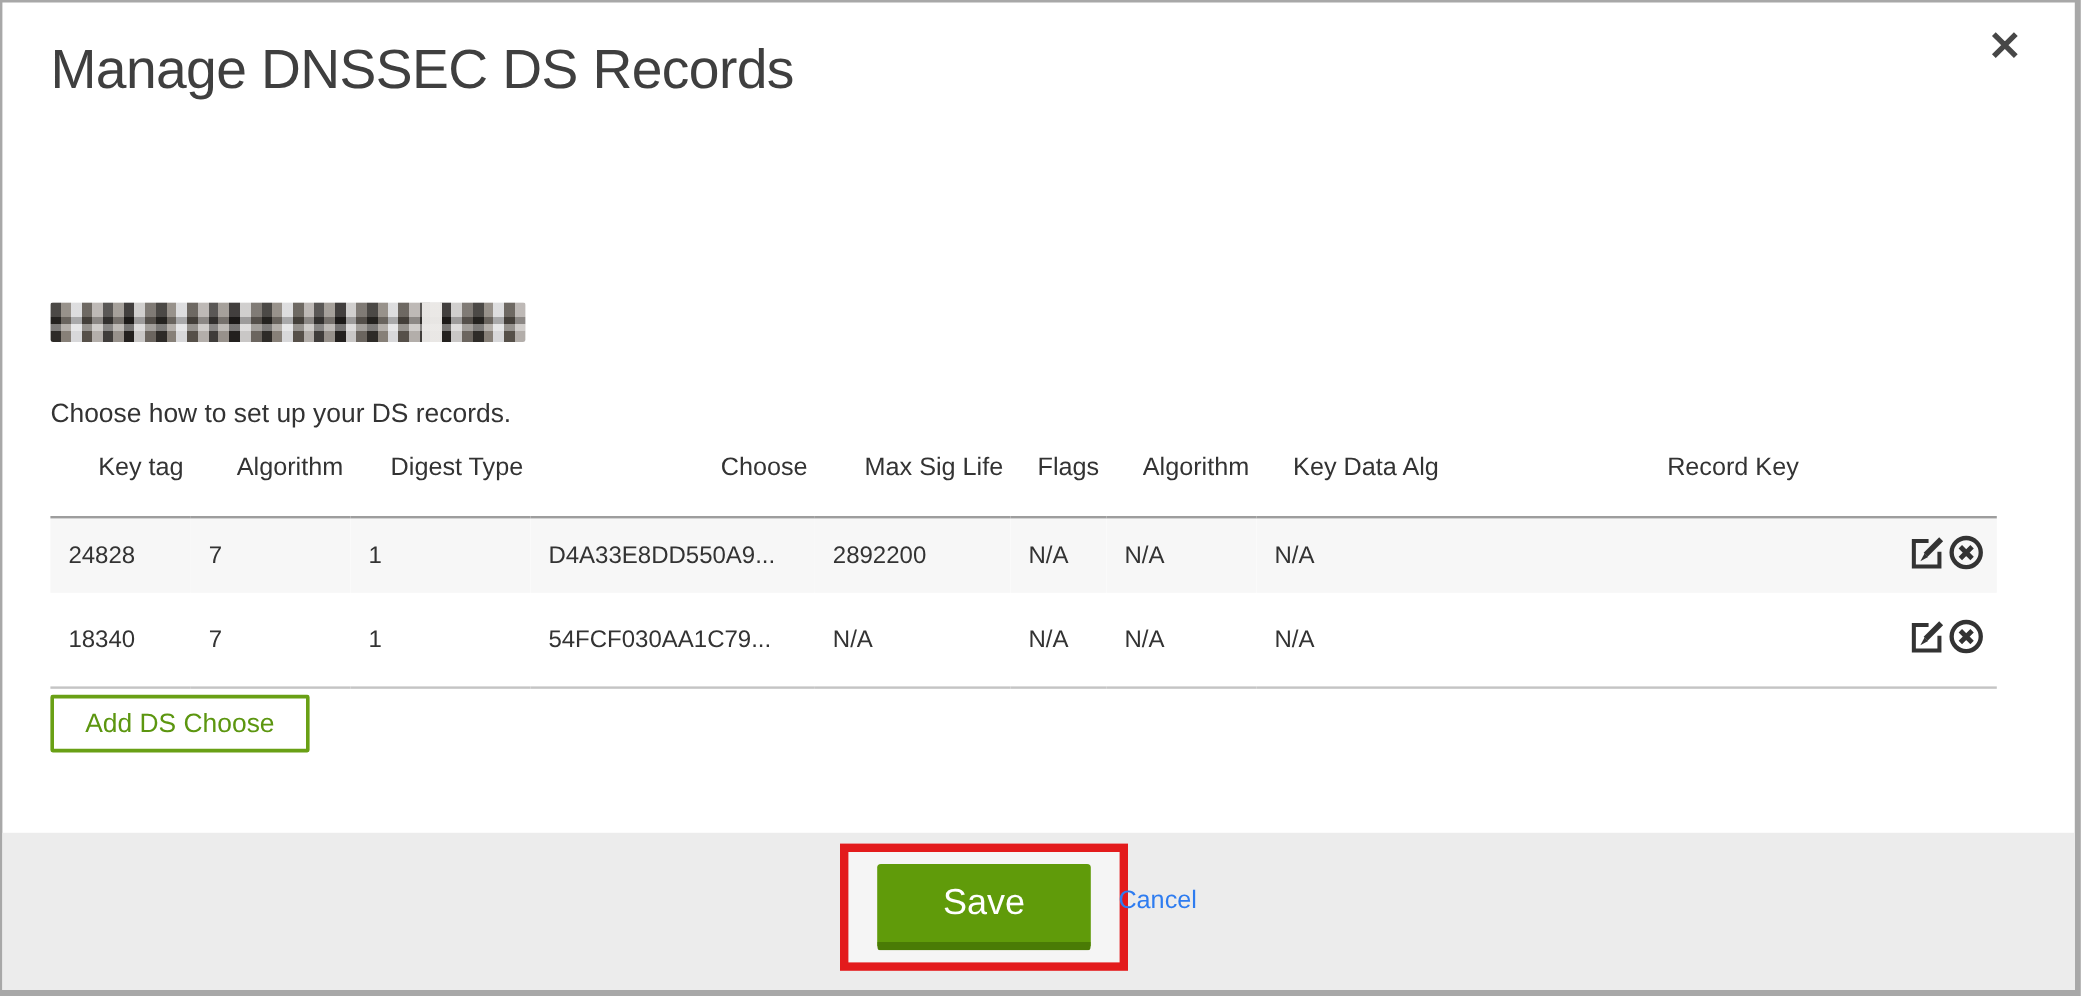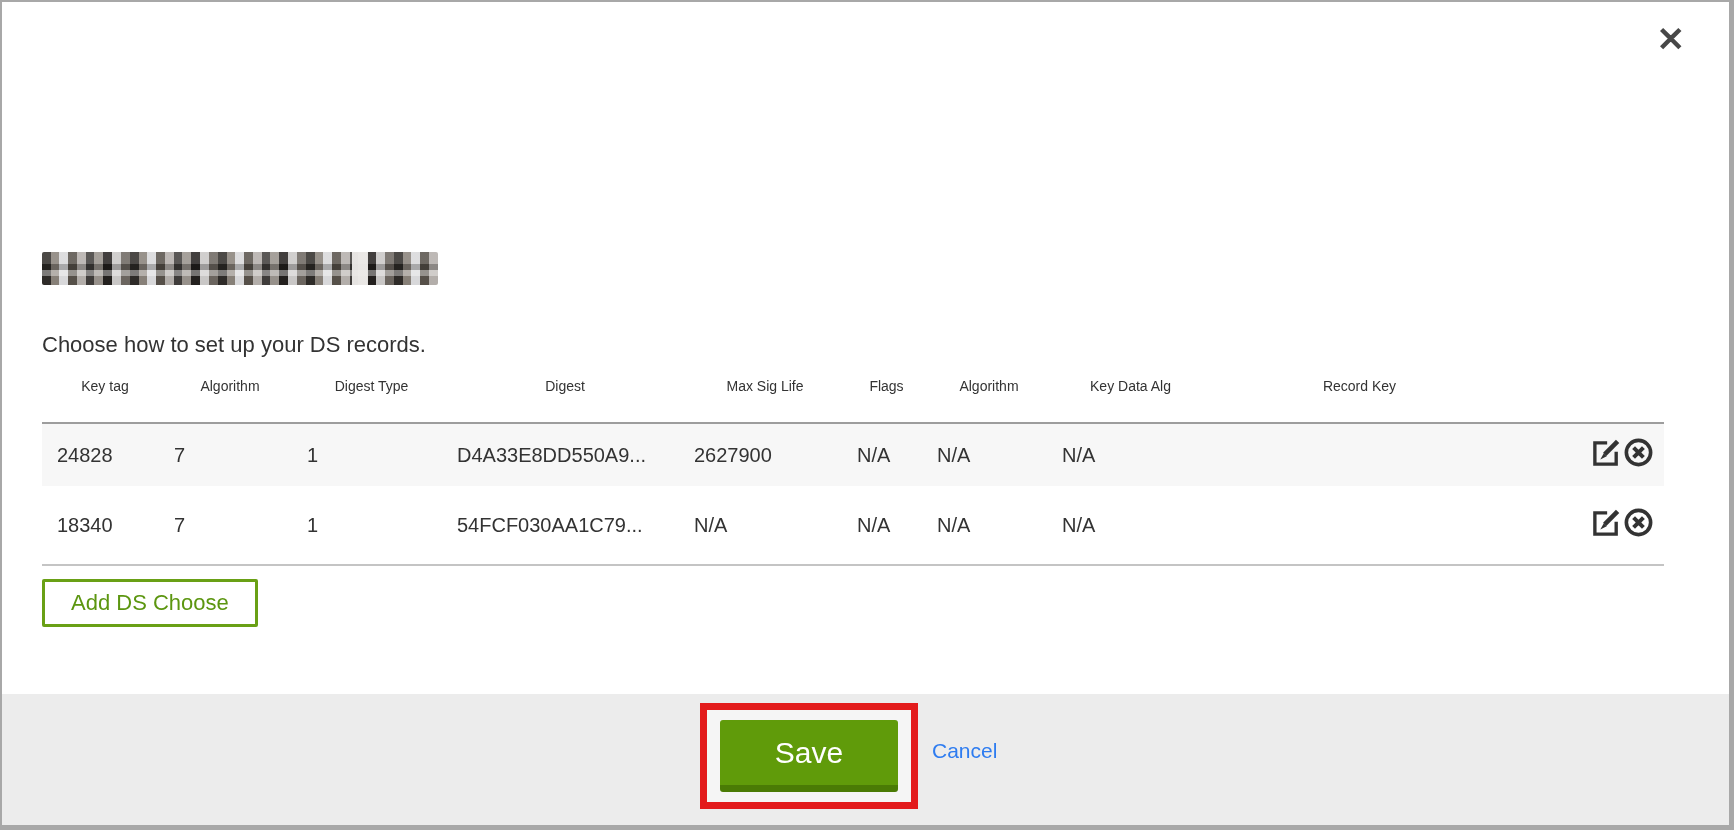--- a/index.html
+++ b/index.html
@@ -37,21 +37,21 @@
   .instruction {
     position:absolute; left:40px; top:330px;
     font-size:22px; color:#333;
   }
 
   table.ds-table {
     position:absolute; left:40px; top:374px; width:1622px;
     border-collapse:collapse; table-layout:fixed;
   }
   .ds-table th {
-    text-align:center; font-weight:400; font-size:14px; color:#333;
+    text-align:right; font-weight:400; font-size:21px; color:#333;
     padding:2px 6px 28px 15px; white-space:nowrap; overflow:hidden;
   }
   .ds-table tbody { border-top:2px solid #9d9d9d; border-bottom:2px solid #c4c4c4; }
   .ds-table td {
     font-size:20px; color:#333; padding:0 6px 0 15px;
     vertical-align:middle; white-space:nowrap; overflow:hidden;
   }
   .ds-table tr.row-odd  { background:#f7f7f7; height:63px; }
   .ds-table tr.row-even { background:#ffffff; height:79px; }
   td.actions { text-align:right; padding-right:10px; }
@@ -66,41 +66,42 @@
     cursor:pointer;
   }
 
   .footer {
     position:absolute; left:0; right:0; bottom:0; height:131px;
     background:#ececec;
   }
 
   .highlight-box {
     position:absolute; left:698px; top:9px;
-    width:218px; height:106px;
+    width:240px; height:106px;
     border:7px solid #e31b1c;
     background:#f5f5f5;
     display:flex; align-items:center; justify-content:center;
   }
   .save-btn {
     width:178px; height:72px;
     background:#609b0a; border:none; border-bottom:7px solid #4a7b05;
     border-radius:3px; color:#fff; font-size:30px; font-family:inherit;
     cursor:pointer;
   }
   .cancel-link {
     position:absolute; left:930px; top:45px;
     font-size:21px; color:#2e7cf0; cursor:pointer; text-decoration:none;
   }
 </style>
 </head>
 <body>
 
 <div class="modal-frame">
 
+  <div class="title">Manage DNSSEC DS Records</div>
 
   <div class="close-btn">✕</div>
 
   <div class="domain-mosaic"></div>
 
   <div class="instruction">Choose how to set up your DS records.</div>
 
   <table class="ds-table">
     <colgroup>
       <col style="width:117px">
@@ -112,36 +113,36 @@
       <col style="width:125px">
         <col style="width:158px">
         <col style="width:300px">
       <col style="width:159px">
     </colgroup>
     <thead>
       <tr>
         <th>Key tag</th>
         <th>Algorithm</th>
         <th>Digest Type</th>
-        <th>Digest</th>
+        <th>Choose</th>
         <th>Max Sig Life</th>
         <th>Flags</th>
         <th>Algorithm</th>
         <th>Key Data Alg</th>
         <th>Record Key</th>
         <th></th>
       </tr>
     </thead>
     <tbody>
       <tr class="row-odd">
         <td>24828</td>
         <td>7</td>
         <td>1</td>
         <td>D4A33E8DD550A9...</td>
-        <td>2627900</td>
+        <td>2892200</td>
         <td>N/A</td>
         <td>N/A</td>
         <td>N/A</td>
         <td></td>
         <td class="actions">
           <span class="action-icons">
             <span class="icon-btn">
               <svg width="31" height="31" viewBox="0 0 24 24">
                 <path d="M19.5 11.5 V21 H3 V4.5 H12.5" fill="none" stroke="#333" stroke-width="2.6"></path>
                 <path d="M10.6 13.4 L20.6 3.4" stroke="#333" stroke-width="3.6" fill="none"></path>

